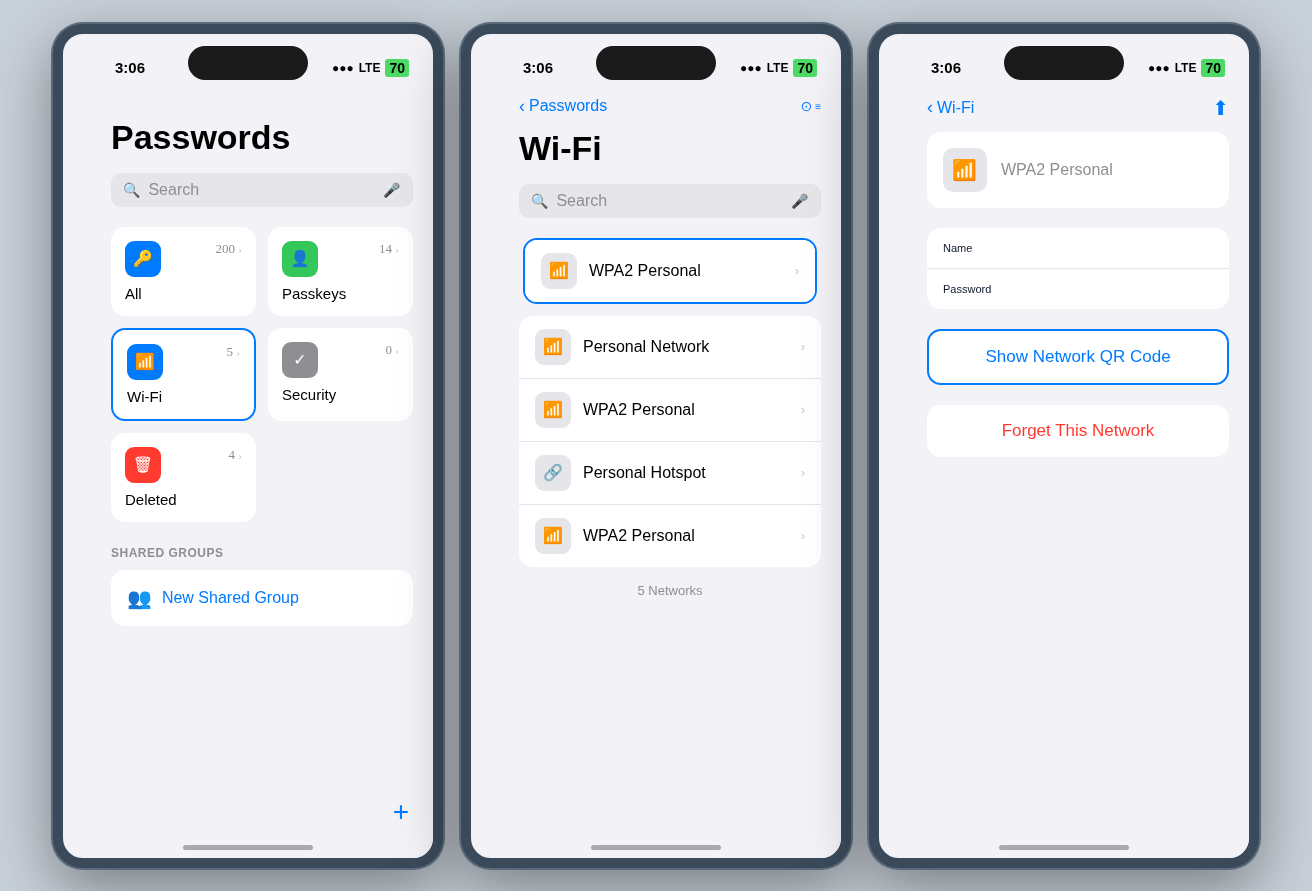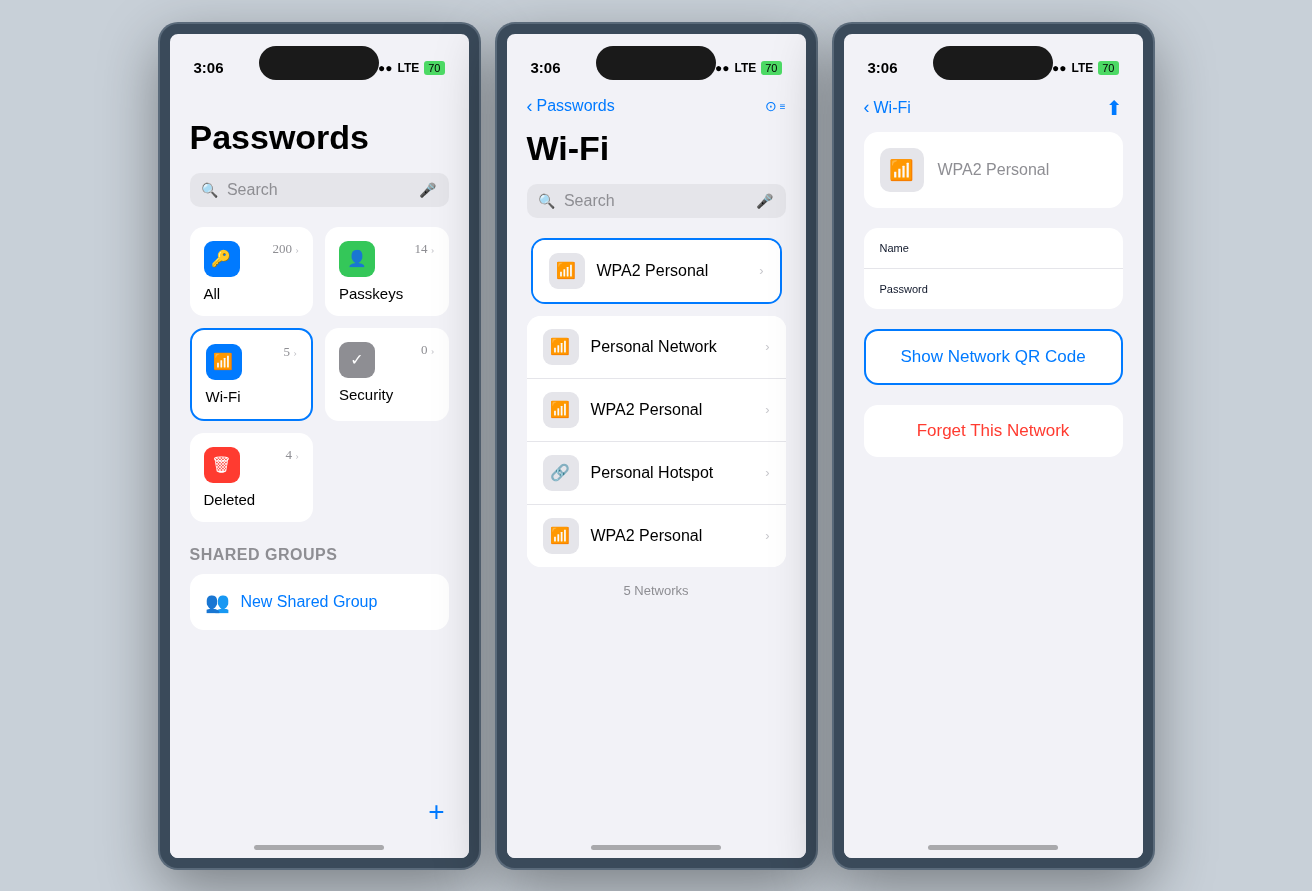--- a/index.html
+++ b/index.html
@@ -10,29 +10,30 @@
       align-items: center;
       min-height: 891px;
       width: 1312px;
       font-family: -apple-system, 'SF Pro Display', 'Helvetica Neue', sans-serif;
       gap: 18px;
       padding: 20px;
     }
 
     
     .phone {
-      width: 319px;
+      width: 390px;
       height: 844px;
       background: #f2f2f7;
-      border-radius: 18px;
+      border-radius: 30px;
       border: 10px solid #3a4a5a;
       position: relative;
       overflow: hidden;
       box-shadow: 0 0 0 2px #5a6a7a, 0 20px 60px rgba(0,0,0,0.4);
       flex-shrink: 0;
+      padding-left: 28px;
     }
 
     
     .dynamic-island {
       position: absolute;
       top: 12px;
       left: 50%;
       transform: translateX(-50%);
       width: 120px;
       height: 34px;
@@ -60,22 +61,22 @@
       display: flex;
       align-items: center;
       gap: 5px;
       font-size: 12px;
       font-weight: 600;
       color: #000;
     }
     .battery-badge {
       background: #4cd964;
       color: #000;
-      font-size: 11px;
-      font-weight: 400;
+      font-size: 14px;
+      font-weight: 700;
       padding: 1px 4px;
       border-radius: 3px;
     }
 
     
     .screen {
       padding: 0;
       height: calc(100% - 54px);
       overflow: hidden;
       position: relative;
@@ -160,21 +161,21 @@
     .chevron-small {
       font-size: 11px;
       color: #c7c7cc;
     }
     .category-name {
       font-size: 15px;
       font-weight: 500;
       color: #000;
     }
     .shared-groups-label {
-      font-size: 16px;
+      font-size: 12px;
       font-weight: 600;
       color: #8e8e93;
       letter-spacing: 0.5px;
       margin-bottom: 10px;
     }
     .shared-group-card {
       background: #fff;
       border-radius: 14px;
       padding: 16px;
       display: flex;

